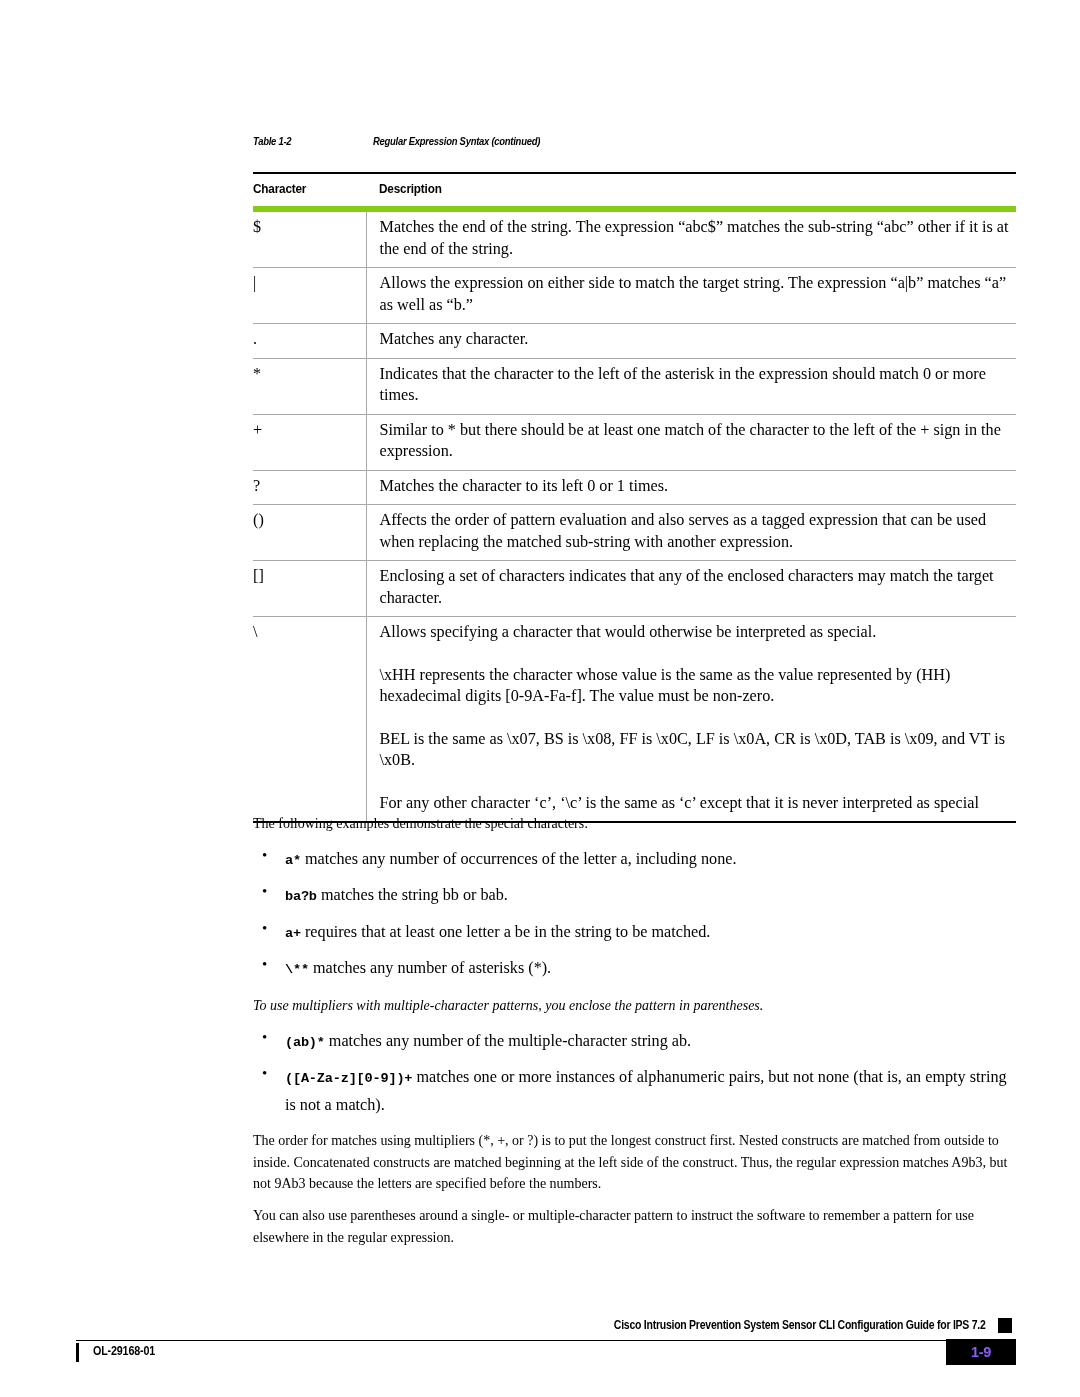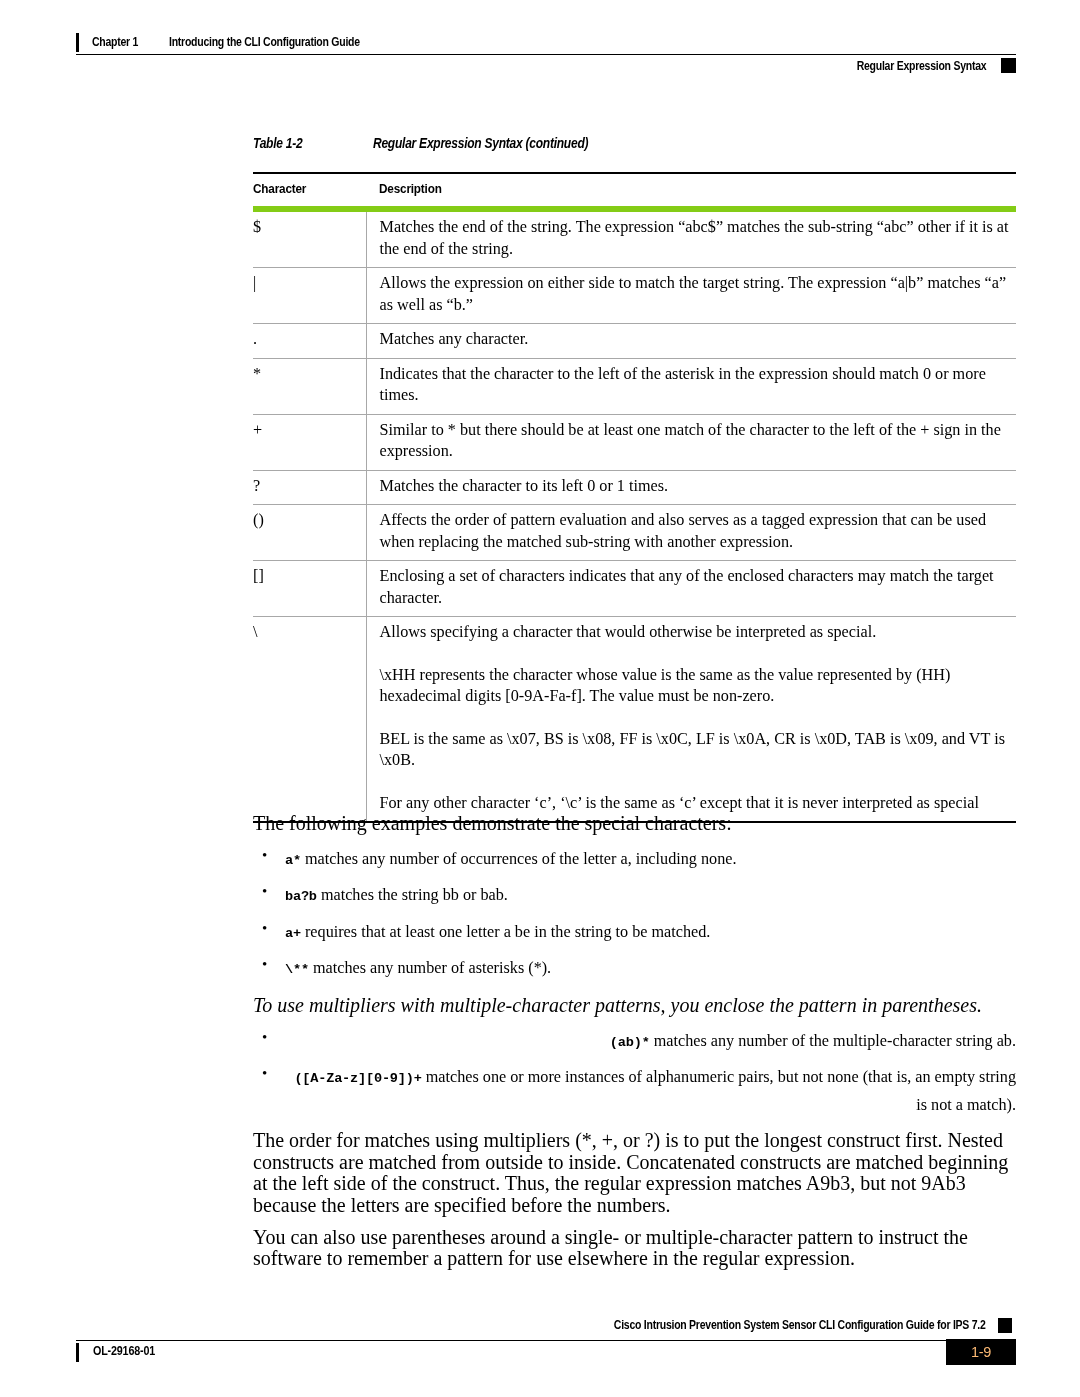--- a/index.html
+++ b/index.html
@@ -100,21 +100,21 @@
   
   .table-caption {
     position: absolute;
     left: 253px;
     top: 135px;
     width: 763px;
     height: 22px;
     font-family: "Liberation Sans", "DejaVu Sans", sans-serif;
     font-weight: bold;
     font-style: italic;
-    font-size: 14px;
+    font-size: 11px;
     letter-spacing: -0.3px;
   }
   .caption-num {
     position: absolute;
     left: 0px;
     top: 0px;
     transform: scaleX(0.86);
     transform-origin: left center;
     white-space: nowrap;
   }
@@ -184,21 +184,21 @@
     margin-top: 21px;
   }
 
   
   .body-block {
     position: absolute;
     left: 253px;
     width: 763px;
   }
   .prose {
-    font-size: 20px;
+    font-size: 14px;
     line-height: 21.6px;
     margin: 0;
     text-align: left;
   }
 
   .bullet-list {
     list-style: none;
     margin: 0;
     padding: 0;
   }
@@ -280,47 +280,35 @@
     transform-origin: left center;
     white-space: nowrap;
   }
   .ftr-page-badge {
     position: absolute;
     right: 0px;
     top: 21px;
     width: 70px;
     height: 26px;
     background: #000;
-    color: #fdba74;
-    font-family: "Liberation Sans", "DejaVu Sans", sans-serif;
-    font-weight: normal;
+    color: #8b5cf6;
+    font-family: "Liberation Sans", "DejaVu Sans", sans-serif;
+    font-weight: bold;
     font-size: 14.5px;
     display: flex;
     align-items: center;
     justify-content: center;
     letter-spacing: -0.3px;
   }
 </style>
 </head>
 <body>
 
 <div class="page">
 
-  <div class="page-header">
-    <div class="hdr-row-top">
-      <span class="hdr-tick"></span>
-      <span class="hdr-chapter-label">Chapter 1</span>
-      <span class="hdr-chapter-title">Introducing the CLI Configuration Guide</span>
-    </div>
-    <div class="hdr-rule"></div>
-    <div class="hdr-row-bottom">
-      <span class="hdr-section">Regular Expression Syntax</span>
-      <span class="hdr-square"></span>
-    </div>
-  </div>
 
   <div class="table-caption">
     <span class="caption-num">Table 1-2</span>
     <span class="caption-title">Regular Expression Syntax (continued)</span>
   </div>
 
   <table class="syntax-table">
     <colgroup>
       <col class="col-char">
       <col class="col-desc">
@@ -408,21 +396,21 @@
         <span>requires that at least one letter a be in the string to be matched.</span>
       </li>
       <li>
         <code class="mono">\**</code>
         <span>matches any number of asterisks (*).</span>
       </li>
     </ul>
 
     <p class="prose" style="margin-top: 12px; font-style: italic;">To use multipliers with multiple-character patterns, you enclose the pattern in parentheses.</p>
 
-    <ul class="bullet-list" style="margin-top: 11px; text-align: right;">
+    <ul class="bullet-list" style="margin-top: 11px;">
       <li>
         <code class="mono">(ab)*</code>
         <span>matches any number of the multiple-character string ab.</span>
       </li>
       <li>
         <code class="mono">([A-Za-z][0-9])+</code>
         <span>matches one or more instances of alphanumeric pairs, but not none (that is, an empty string is not a match).</span>
       </li>
     </ul>
 

